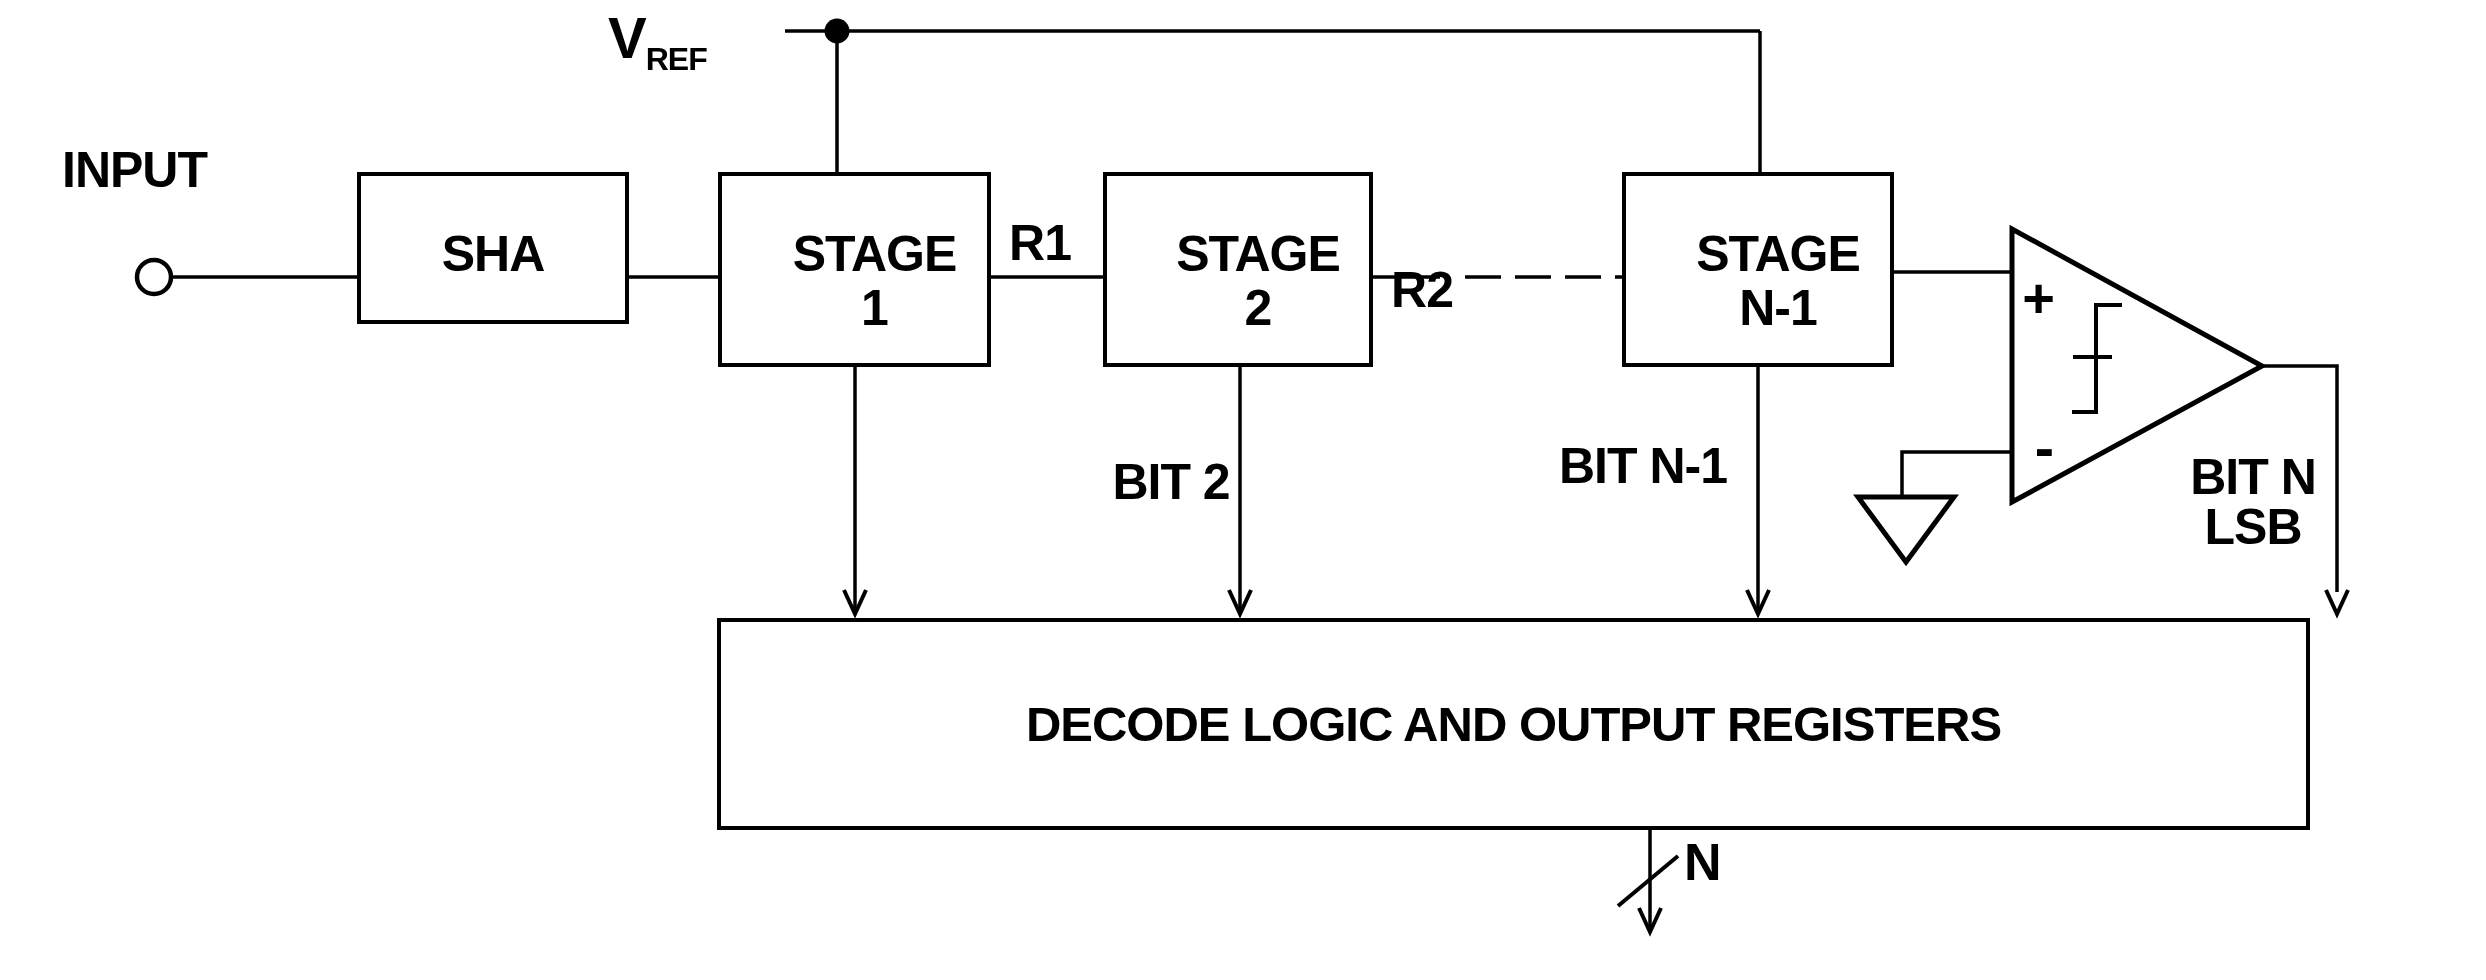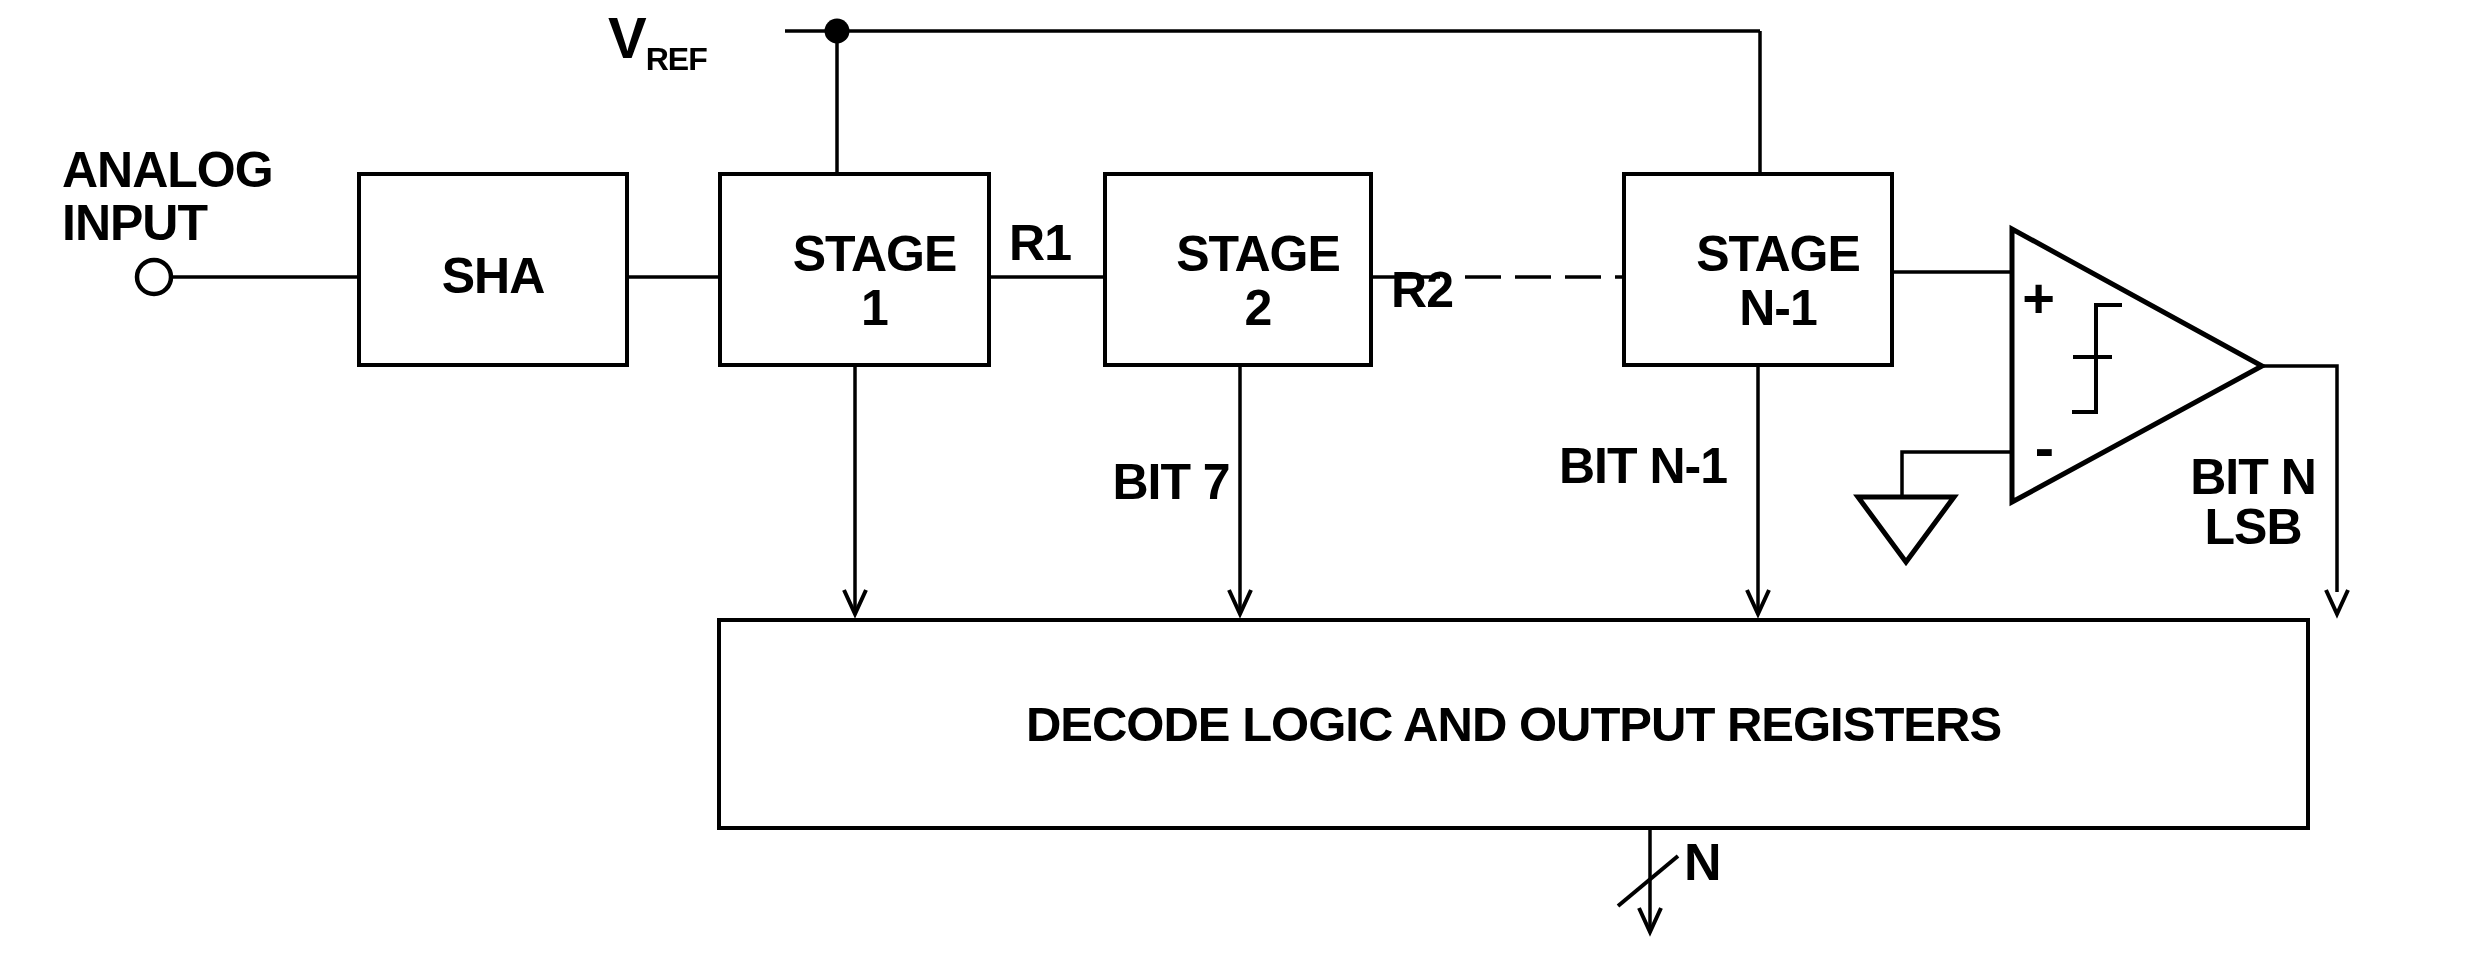--- a/index.html
+++ b/index.html
@@ -106,25 +106,24 @@
     <path class="w" d="M1650 830 V930"></path>
     <path class="w4" d="M1639 908 L1650 932 L1661 908"></path>
     <path class="w4" d="M1618 906 L1678 856"></path>
   </svg>
 
   <div class="lbl" style="left:608px; top:12px;">
     <span class="vref-main">V</span><span class="vref-sub">REF</span>
   </div>
 
   <div class="lbl" style="left:62px; top:144px; line-height:53px;">
-    <div>ANALOG</div>
     <div>INPUT</div>
   </div>
 
-  <div class="block pad12" style="left:357px; top:172px; width:272px; height:195px;">
+  <div class="block pad12" style="left:357px; top:172px; width:272px; height:152px;">
     <div>SHA</div>
   </div>
 
   <div class="block pad22" style="left:718px; top:172px; width:273px; height:195px;">
     <div>STAGE</div>
     <div>1</div>
   </div>
 
   <div class="block pad22" style="left:1103px; top:172px; width:270px; height:195px;">
     <div>STAGE</div>
@@ -141,21 +140,21 @@
   </div>
 
   <div class="lbl cc" style="left:1040px; top:243px;">R1</div>
   <div class="lbl cc" style="left:1422px; top:243px;margin-top:47px;">R2</div>
 
   <div class="lbl cc plus-lbl" style="left:2038px; top:298px;">+</div>
   <div class="lbl cc minus-lbl" style="left:2044px; top:448px;">-</div>
 
 
   <div class="lbl cx" style="left:1171px; top:456px;">
-    <div>BIT 7</div>
+    <div>BIT 2</div>
   </div>
 
   <div class="lbl cx" style="left:1643px; top:440px;">
     <div>BIT N-1</div>
   </div>
 
   <div class="lbl cx" style="left:2253px; top:452px; line-height:50px;">
     <div>BIT N</div>
     <div>LSB</div>
   </div>

